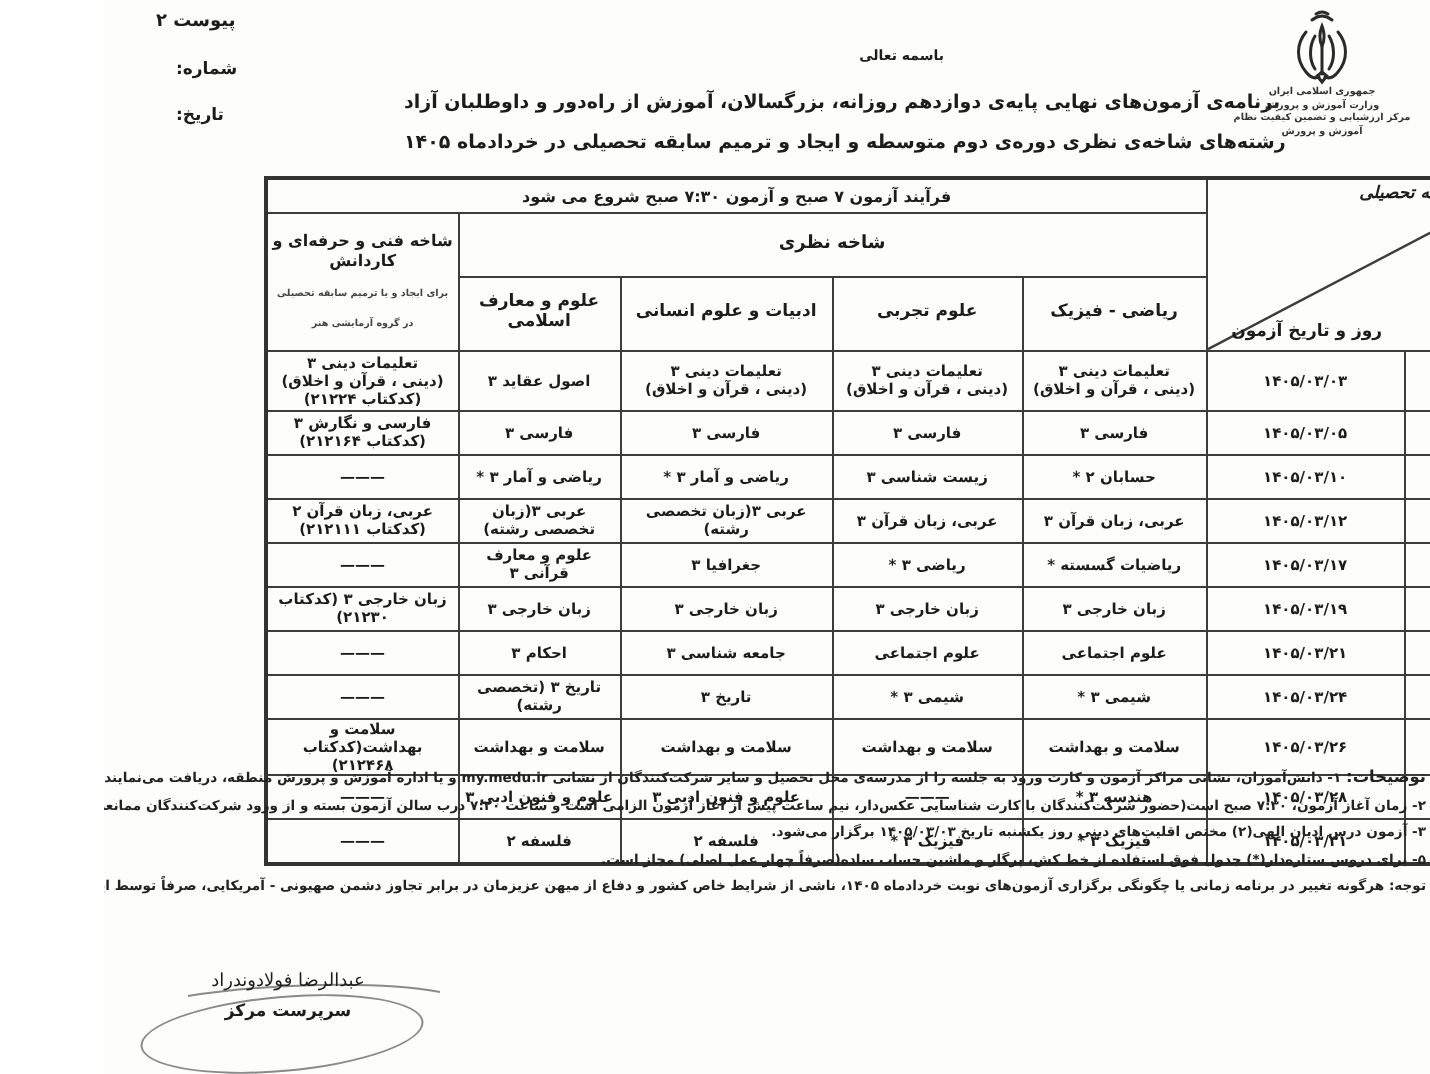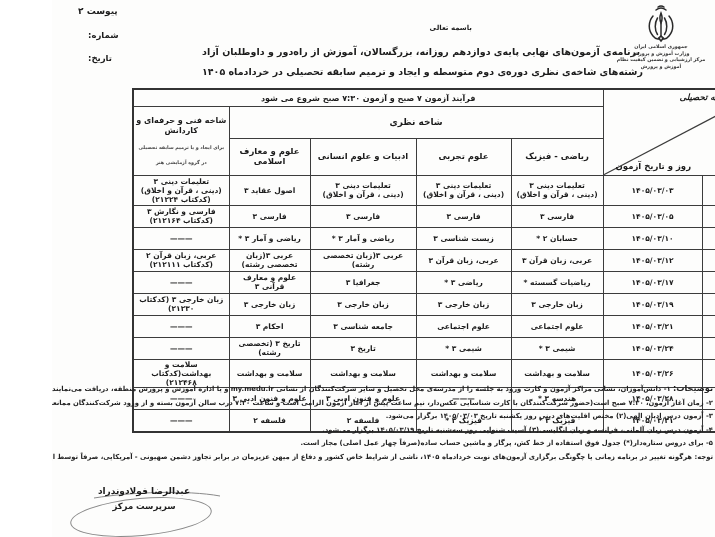--- a/index.html
+++ b/index.html
@@ -34,21 +34,21 @@
   .c-top{position:absolute;top:3px;right:14px;font-size:8.5px;font-weight:700;font-style:italic;}
   .c-bottom{position:absolute;bottom:4px;left:12px;font-size:8.5px;font-weight:700;}
   td.fanniH .fh-t{font-size:8px;font-weight:700;line-height:10px;}
   td.fanniH .fh-s{font-size:4.8px;font-weight:600;line-height:5.8px;color:#444;}
   
   .notes{position:absolute;left:14px;right:2px;top:382px;direction:rtl;text-align:right;}
   .note-line{font-size:6.8px;font-weight:600;line-height:13.6px;white-space:nowrap;color:#222;}
   .note-label{font-size:8.2px;font-weight:800;}
   
   .sig{position:absolute;left:12px;top:486px;width:160px;text-align:center;}
-  .sig-name{font-size:9px;font-weight:700;position:relative;z-index:2;text-align:center;}
+  .sig-name{font-size:9px;font-weight:400;position:relative;z-index:2;text-align:center;}
   .sig-role{font-size:8.5px;font-weight:700;margin-top:5px;position:relative;z-index:2;}
   .sig-oval{position:absolute;left:6px;top:12px;width:140px;height:36px;
             border:1px solid #8a8a8a;border-radius:50%;transform:rotate(-5deg);z-index:1;}
   .sig-flourish{position:absolute;left:28px;top:2px;z-index:1;}
 </style>
 </head>
 <body>
 
 <div class="page">
 
@@ -224,21 +224,20 @@
   </tbody>
     </table>
 
   <div class="notes">
     <div class="note-line">
       <span class="note-label">توضیحات:</span>
       <span>۱- دانش‌آموزان، نشانی مراکز آزمون و کارت ورود به جلسه را از مدرسه‌ی محل تحصیل و سایر شرکت‌کنندگان از نشانی my.medu.ir و یا اداره آموزش و پرورش منطقه، دریافت می‌نمایند.</span>
     </div>
     <div class="note-line">۲- زمان آغاز آزمون، ۷:۳۰ صبح است(حضور شرکت‌کنندگان با کارت شناسایی عکس‌دار، نیم ساعت پیش از آغاز آزمون الزامی است و ساعت ۷:۲۰ درب سالن آزمون بسته و از ورود شرکت‌کنندگان ممانعت می‌شود)</div>
     <div class="note-line">۳- آزمون درس ادیان الهی(۲) مختص اقلیت‌های دینی روز یکشنبه تاریخ ۱۴۰۵/۰۳/۰۳ برگزار می‌شود.</div>
-    <div class="note-line">۴- آزمون درس زبان آلمانی، فرانسه و زبان انگلیسی(۳) آسیب شنوایی روز سه‌شنبه تاریخ ۱۴۰۵/۰۳/۱۹ برگزار می‌شود.</div>
     <div class="note-line">۵- برای دروس ستاره‌دار(*) جدول فوق استفاده از خط کش، پرگار و ماشین حساب ساده(صرفاً چهار عمل اصلی) مجاز است.</div>
     <div class="note-line">توجه: هرگونه تغییر در برنامه زمانی یا چگونگی برگزاری آزمون‌های نوبت خردادماه ۱۴۰۵، ناشی از شرایط خاص کشور و دفاع از میهن عزیزمان در برابر تجاوز دشمن صهیونی - آمریکایی، صرفاً توسط این مرکز و از</div>
   </div>
 
   <div class="sig">
     <svg class="sig-flourish" width="130" height="12" viewBox="0 0 130 12">
       <path d="M2 10 C40 4 95 2 128 8" stroke="#8a8a8a" stroke-width="1" fill="none"></path>
     </svg>
     <div class="sig-oval"></div>
     <div class="sig-name">عبدالرضا فولادوندراد</div>

